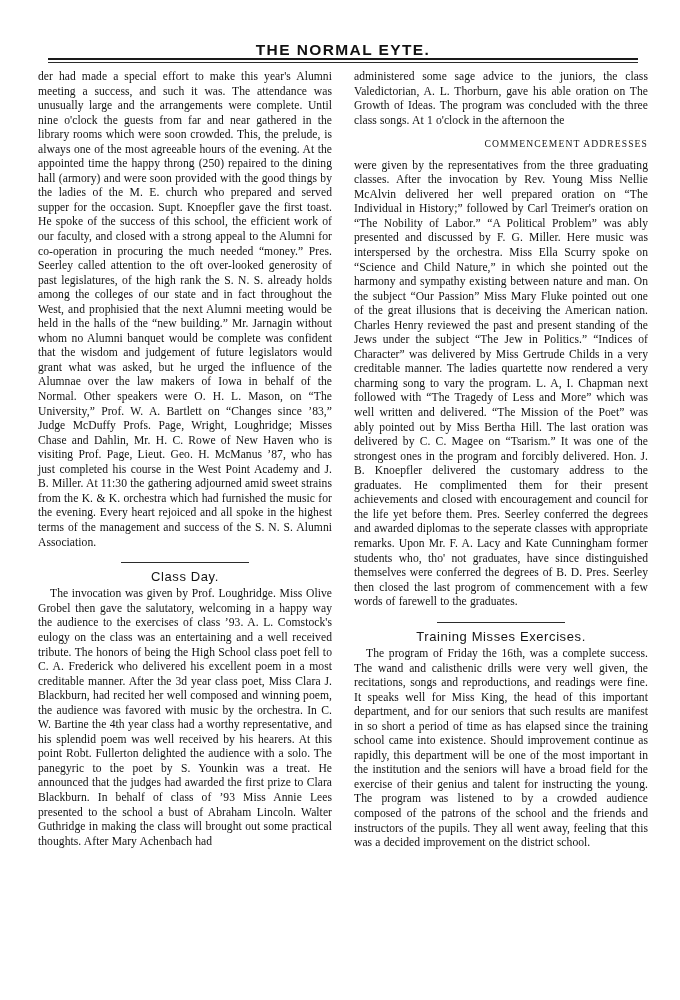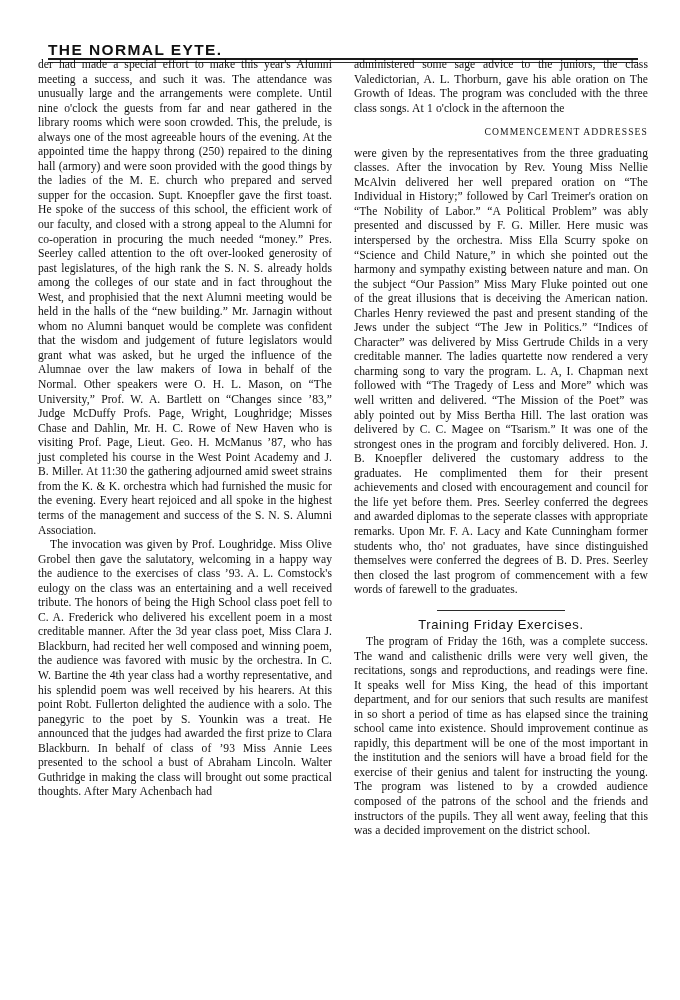--- a/index.html
+++ b/index.html
@@ -23,21 +23,21 @@
     height: 1000px;
     box-sizing: border-box;
   }
 
   
   .masthead {
     position: absolute;
     left: 48px;
     top: 42px;
     width: 590px;
-    text-align: left;
+    text-align: center;
   }
   .masthead-title {
     font-family: "Liberation Sans", sans-serif;
     font-size: 15.5px;
     font-weight: bold;
     letter-spacing: 1.4px;
     color: #111;
     line-height: 1;
     white-space: nowrap;
   }
@@ -62,21 +62,21 @@
     left: 0; top: 4px;
     width: 100%;
     height: 1px;
     background: #2b2b2b;
   }
 
   
   .columns {
     position: absolute;
     left: 38px;
-    top: 58px;
+    top: 70px;
     width: 610px;
     display: flex;
     gap: 22px;
   }
   .col {
     width: 294px;
     flex: 0 0 294px;
   }
 
   p.body {
@@ -139,36 +139,40 @@
     <div class="thick"></div>
     <div class="thin"></div>
   </div>
 
   <div class="columns">
 
     <div class="col">
 
       <p class="body no-indent">der had made a special effort to make this year's Alumni meeting a success, and such it was. The attendance was unusually large and the arrangements were complete. Until nine o'clock the guests from far and near gathered in the library rooms which were soon crowded. This, the prelude, is always one of the most agreeable hours of the evening. At the appointed time the happy throng (250) repaired to the dining hall (armory) and were soon provided with the good things by the ladies of the M. E. church who prepared and served supper for the occasion. Supt. Knoepfler gave the first toast. He spoke of the success of this school, the efficient work of our faculty, and closed with a strong appeal to the Alumni for co-operation in procuring the much needed “money.” Pres. Seerley called attention to the oft over-looked generosity of past legislatures, of the high rank the S. N. S. already holds among the colleges of our state and in fact throughout the West, and prophisied that the next Alumni meeting would be held in the halls of the “new building.” Mr. Jarnagin without whom no Alumni banquet would be complete was confident that the wisdom and judgement of future legislators would grant what was asked, but he urged the influence of the Alumnae over the law makers of Iowa in behalf of the Normal. Other speakers were O. H. L. Mason, on “The University,” Prof. W. A. Bartlett on “Changes since ’83,” Judge McDuffy Profs. Page, Wright, Loughridge; Misses Chase and Dahlin, Mr. H. C. Rowe of New Haven who is visiting Prof. Page, Lieut. Geo. H. McManus ’87, who has just completed his course in the West Point Academy and J. B. Miller. At 11:30 the gathering adjourned amid sweet strains from the K. &amp; K. orchestra which had furnished the music for the evening. Every heart rejoiced and all spoke in the highest terms of the management and success of the S. N. S. Alumni Association.</p>
 
+      <div class="section-head">
+        <div class="short-rule"></div>
+        <div class="head-text">Class Day.</div>
+      </div>
 
       <p class="body">The invocation was given by Prof. Loughridge. Miss Olive Grobel then gave the salutatory, welcoming in a happy way the audience to the exercises of class ’93. A. L. Comstock's eulogy on the class was an entertaining and a well received tribute. The honors of being the High School class poet fell to C. A. Frederick who delivered his excellent poem in a most creditable manner. After the 3d year class poet, Miss Clara J. Blackburn, had recited her well composed and winning poem, the audience was favored with music by the orchestra. In C. W. Bartine the 4th year class had a worthy representative, and his splendid poem was well received by his hearers. At this point Robt. Fullerton delighted the audience with a solo. The panegyric to the poet by S. Younkin was a treat. He announced that the judges had awarded the first prize to Clara Blackburn. In behalf of class of ’93 Miss Annie Lees presented to the school a bust of Abraham Lincoln. Walter Guthridge in making the class will brought out some practical thoughts. After Mary Achenbach had</p>
 
     </div>
 
     <div class="col">
 
       <p class="body no-indent">administered some sage advice to the juniors, the class Valedictorian, A. L. Thorburn, gave his able oration on The Growth of Ideas. The program was concluded with the three class songs. At 1 o'clock in the afternoon the</p>
 
       <div class="subhead-caps">COMMENCEMENT ADDRESSES</div>
 
       <p class="body no-indent">were given by the representatives from the three graduating classes. After the invocation by Rev. Young Miss Nellie McAlvin delivered her well prepared oration on “The Individual in History;” followed by Carl Treimer's oration on “The Nobility of Labor.” “A Political Problem” was ably presented and discussed by F. G. Miller. Here music was interspersed by the orchestra. Miss Ella Scurry spoke on “Science and Child Nature,” in which she pointed out the harmony and sympathy existing between nature and man. On the subject “Our Passion” Miss Mary Fluke pointed out one of the great illusions that is deceiving the American nation. Charles Henry reviewed the past and present standing of the Jews under the subject “The Jew in Politics.” “Indices of Character” was delivered by Miss Gertrude Childs in a very creditable manner. The ladies quartette now rendered a very charming song to vary the program. L. A, I. Chapman next followed with “The Tragedy of Less and More” which was well written and delivered. “The Mission of the Poet” was ably pointed out by Miss Bertha Hill. The last oration was delivered by C. C. Magee on “Tsarism.” It was one of the strongest ones in the program and forcibly delivered. Hon. J. B. Knoepfler delivered the customary address to the graduates. He complimented them for their present achievements and closed with encouragement and council for the life yet before them. Pres. Seerley conferred the degrees and awarded diplomas to the seperate classes with appropriate remarks. Upon Mr. F. A. Lacy and Kate Cunningham former students who, tho' not graduates, have since distinguished themselves were conferred the degrees of B. D. Pres. Seerley then closed the last progrom of commencement with a few words of farewell to the graduates.</p>
 
       <div class="section-head">
         <div class="short-rule"></div>
-        <div class="head-text">Training Friday Exercises.</div>
+        <div class="head-text">Training Misses Exercises.</div>
       </div>
 
       <p class="body">The program of Friday the 16th, was a complete success. The wand and calisthenic drills were very well given, the recitations, songs and reproductions, and readings were fine. It speaks well for Miss King, the head of this important department, and for our seniors that such results are manifest in so short a period of time as has elapsed since the training school came into existence. Should improvement continue as rapidly, this department will be one of the most important in the institution and the seniors will have a broad field for the exercise of their genius and talent for instructing the young. The program was listened to by a crowded audience composed of the patrons of the school and the friends and instructors of the pupils. They all went away, feeling that this was a decided improvement on the district school.</p>
 
     </div>
 
   </div>
 
 </div>
 

